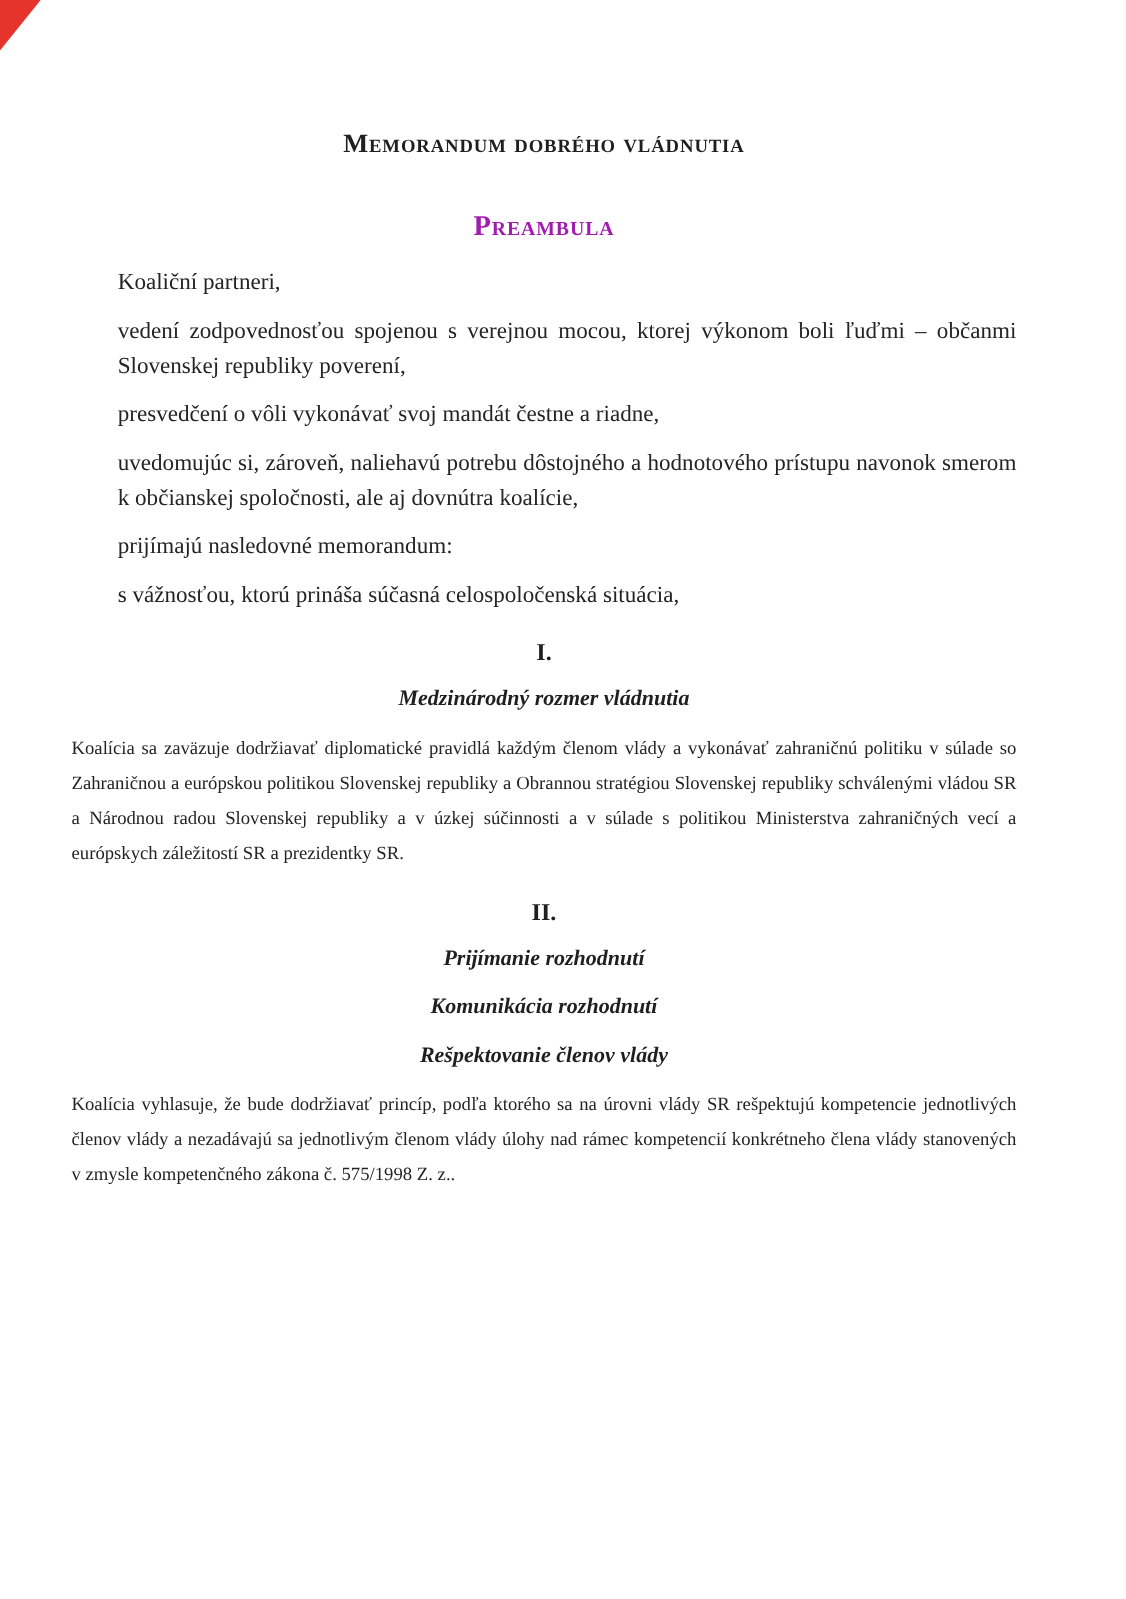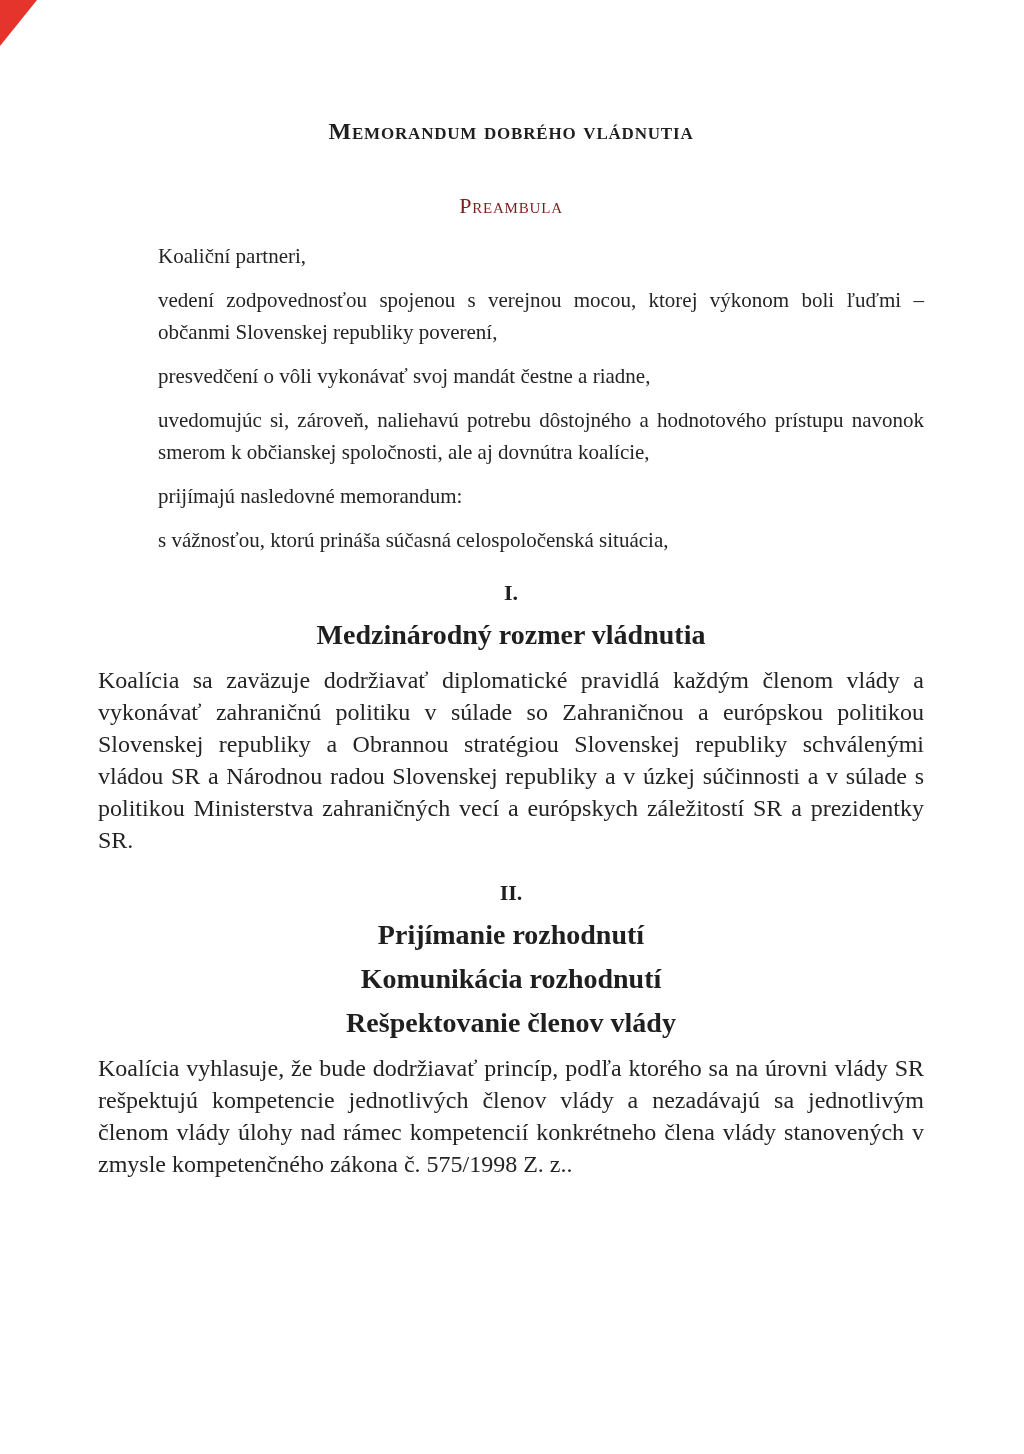--- a/index.html
+++ b/index.html
@@ -6,21 +6,21 @@
     margin: 0;
     padding: 0;
     background: #ffffff;
   }
   .page {
     position: relative;
     width: 1024px;
     height: 1454px;
     background: #ffffff;
     box-sizing: border-box;
-    padding: 116px 100px 0 98px;
+    padding: 116px 100px 0 65px;
     font-family: "Liberation Serif", "DejaVu Serif", serif;
     color: #242424;
     overflow: hidden;
   }
   .corner-fold {
     position: absolute;
     top: 0;
     left: 0;
     width: 0;
     height: 0;
@@ -32,59 +32,60 @@
     font-size: 24px;
     line-height: 30px;
     font-weight: 700;
     font-variant: small-caps;
     letter-spacing: 0.8px;
     text-align: center;
     color: #1f1f1f;
   }
   .preamble-heading {
     margin: 0 0 20px 0;
-    font-size: 22px;
+    font-size: 26px;
     line-height: 28px;
-    font-weight: 400;
+    font-weight: 700;
     font-variant: small-caps;
     letter-spacing: 0.8px;
     text-align: center;
-    color: #7f1d1d;
+    color: #a21caf;
   }
   .preamble {
-    margin-left: 60px;
+    margin-left: 42px;
   }
   .preamble p {
     margin: 0 0 12px 0;
     font-size: 21px;
     line-height: 32px;
     text-align: justify;
   }
   .sec-num {
     margin: 22px 0 12px 0;
     font-size: 22px;
     line-height: 30px;
     font-weight: 700;
     text-align: center;
     color: #1f1f1f;
   }
   .section:first-of-type .sec-num {
     margin-top: 26px;
   }
   .sec-title {
     margin: 0 0 14px 0;
-    font-size: 28px;
+    font-size: 20px;
     line-height: 30px;
     font-weight: 700;
     text-align: center;
     color: #1f1f1f;
+    font-style: italic;
   }
   .sec-body {
     margin: 0;
-    font-size: 24px;
+    font-size: 17px;
     line-height: 32px;
     text-align: justify;
     font-family: Liberation Serif, serif;
   }
 </style>
 </head>
 <body>
 
 <div class="page">
 

